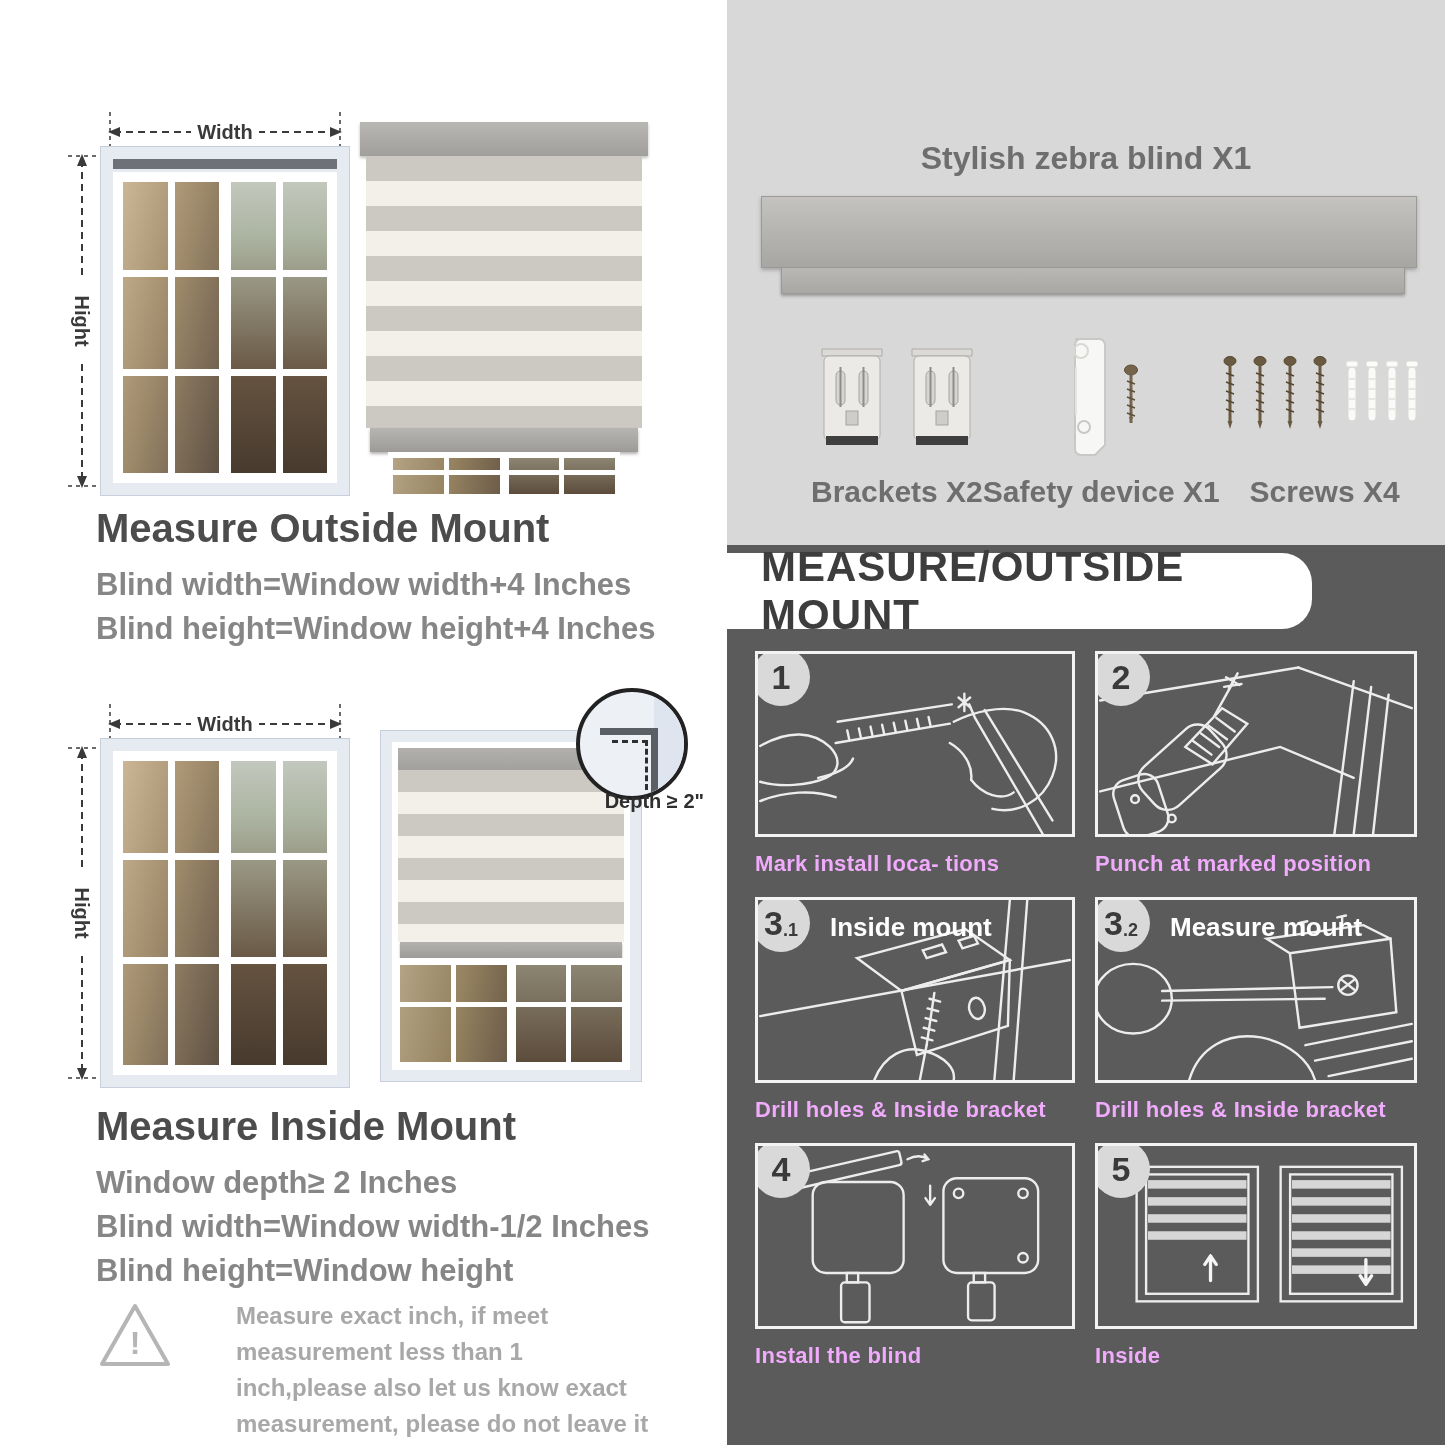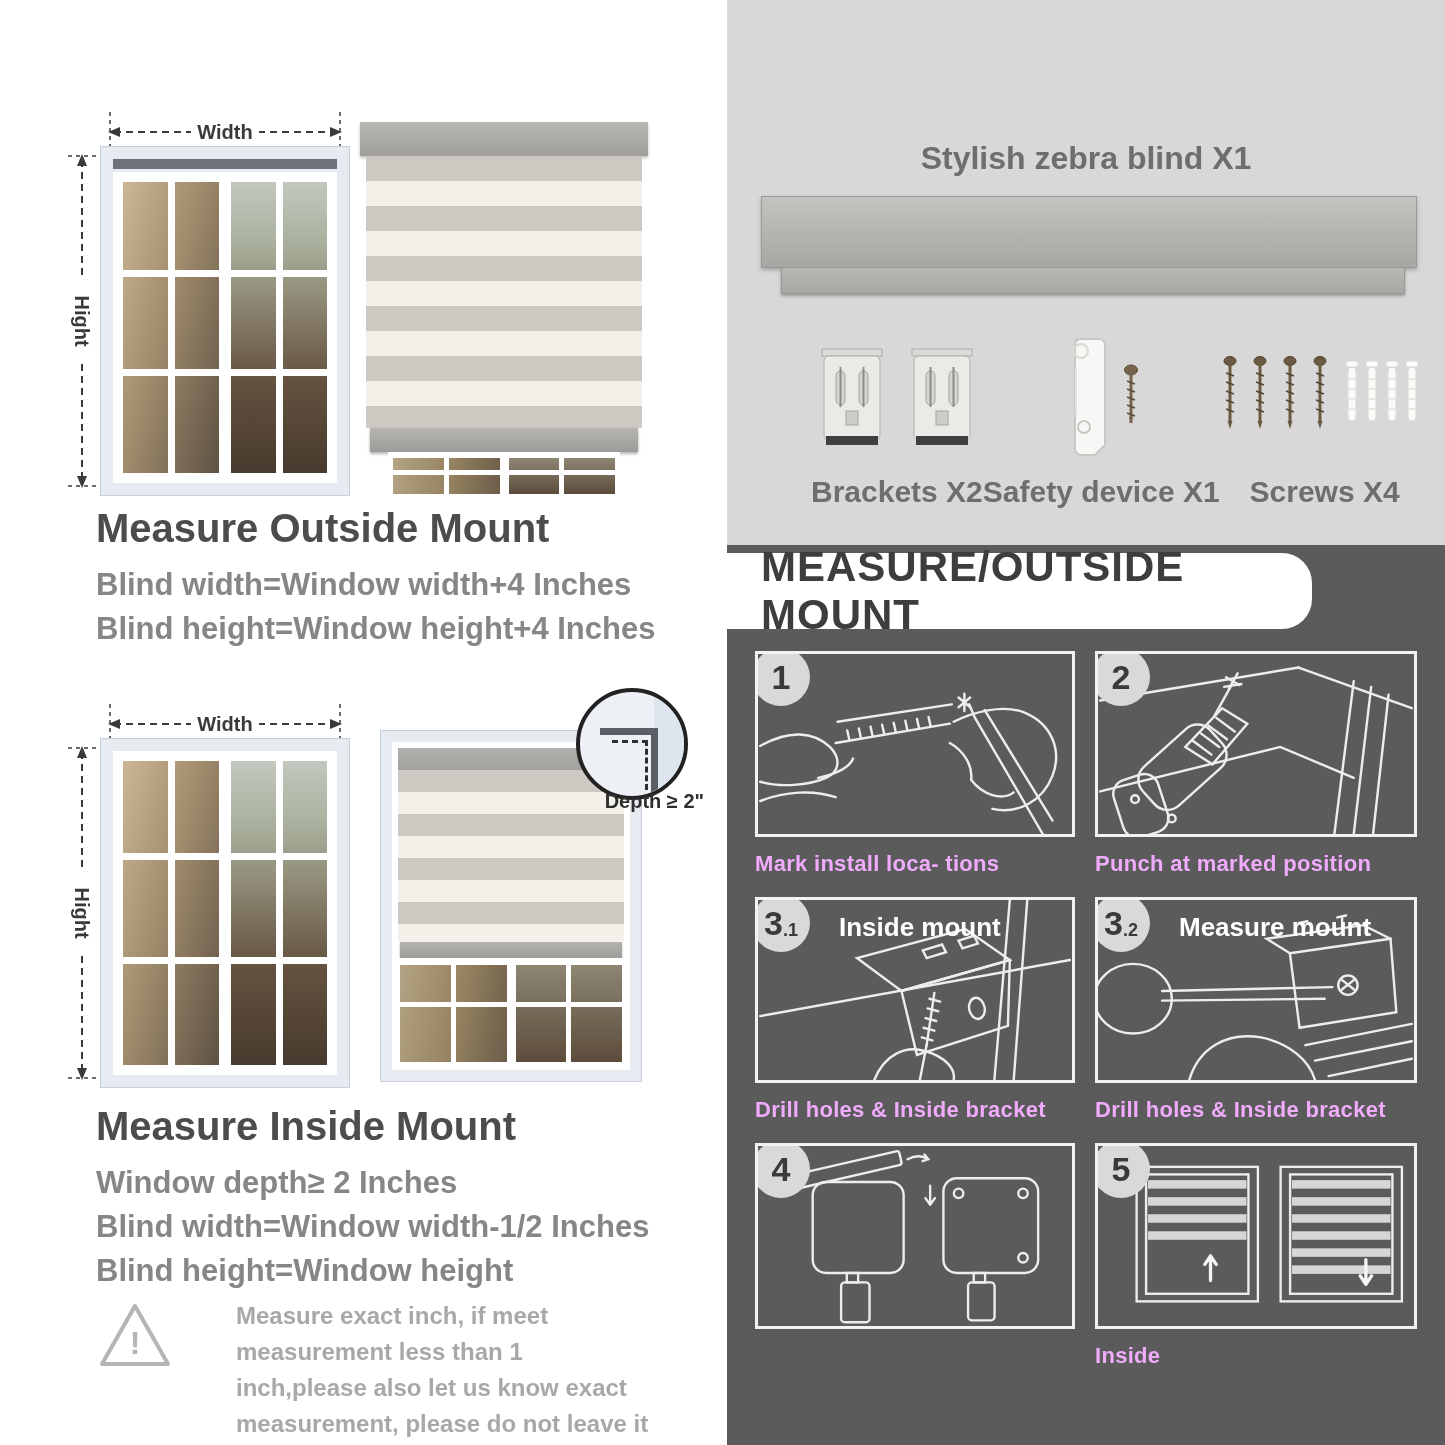--- a/index.html
+++ b/index.html
@@ -108,21 +108,21 @@
   .steps-grid { position:absolute; top:106px; left:28px; width:662px; display:grid;
     grid-template-columns:320px 322px; column-gap:20px; }
   .step { margin-bottom:20px; }
   .step-panel { height:186px; border:3px solid #f3f3f3; position:relative; overflow:hidden; }
   .step-panel svg.illus { position:absolute; left:0; top:0; width:100%; height:100%; }
   .badge { position:absolute; top:-6px; left:-6px; width:58px; height:58px; border-radius:50%;
     background:#d9d9d9; display:flex; align-items:center; justify-content:center;
     color:#3a3a3a; font-weight:bold; z-index:3; }
   .badge-main { font-size:34px; }
   .badge-sub { font-size:18px; position:relative; top:7px; }
-  .panel-title { position:absolute; top:12px; left:72px; color:#fff; font-size:26px; font-weight:bold; z-index:3;margin-left:9px; }
+  .panel-title { position:absolute; top:12px; left:72px; color:#fff; font-size:26px; font-weight:bold; z-index:3; }
   .step-caption { margin-top:14px; color:#f0abfc; font-size:22px; font-weight:bold; letter-spacing:.3px; }
 
   svg text { font-family:"Liberation Sans", sans-serif; }
 </style>
 </head>
 <body>
 
 <div class="page">
 
   <div class="left-col">
@@ -484,20 +484,21 @@
                 <path d="M176,42 v20 m0,0 l-5,-7 m5,7 l5,-7"></path>
                 <rect x="190" y="34" width="100" height="100" rx="14"></rect>
                 <circle cx="206" cy="50" r="5"></circle>
                   <circle cx="274" cy="50" r="5"></circle>
                   <circle cx="274" cy="118" r="5"></circle>
                 <rect x="222" y="134" width="12" height="10"></rect>
                 <rect x="216" y="144" width="28" height="40" rx="4"></rect>
               </g>
             </svg>
           </div>
+          <div class="step-caption">Install the blind</div>
         </div>
 
         <div class="step">
           <div class="step-panel">
             <div class="badge">
               <span class="badge-main">5</span>
                 <span class="badge-sub"></span>
             </div>
             <svg class="illus" viewBox="0 0 320 190">
               <g stroke="#ededed" fill="none" stroke-width="2.5">

